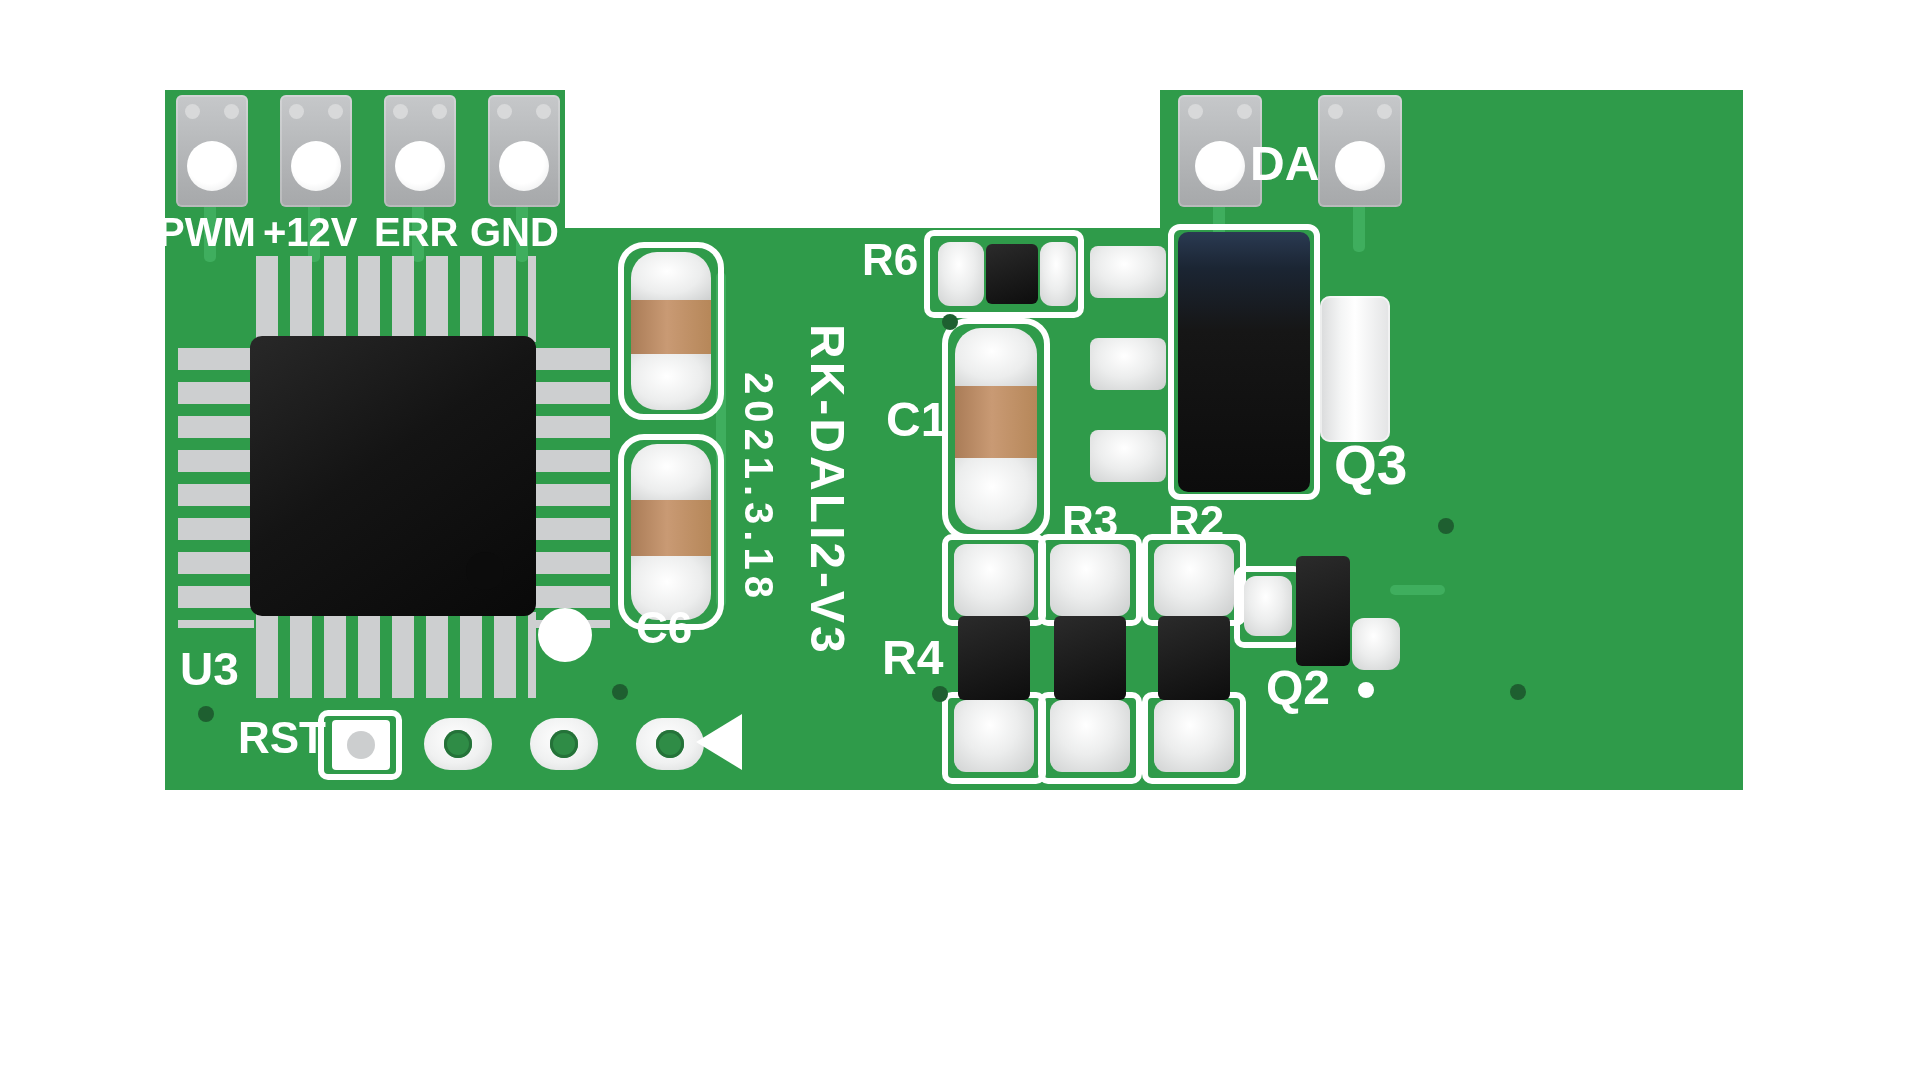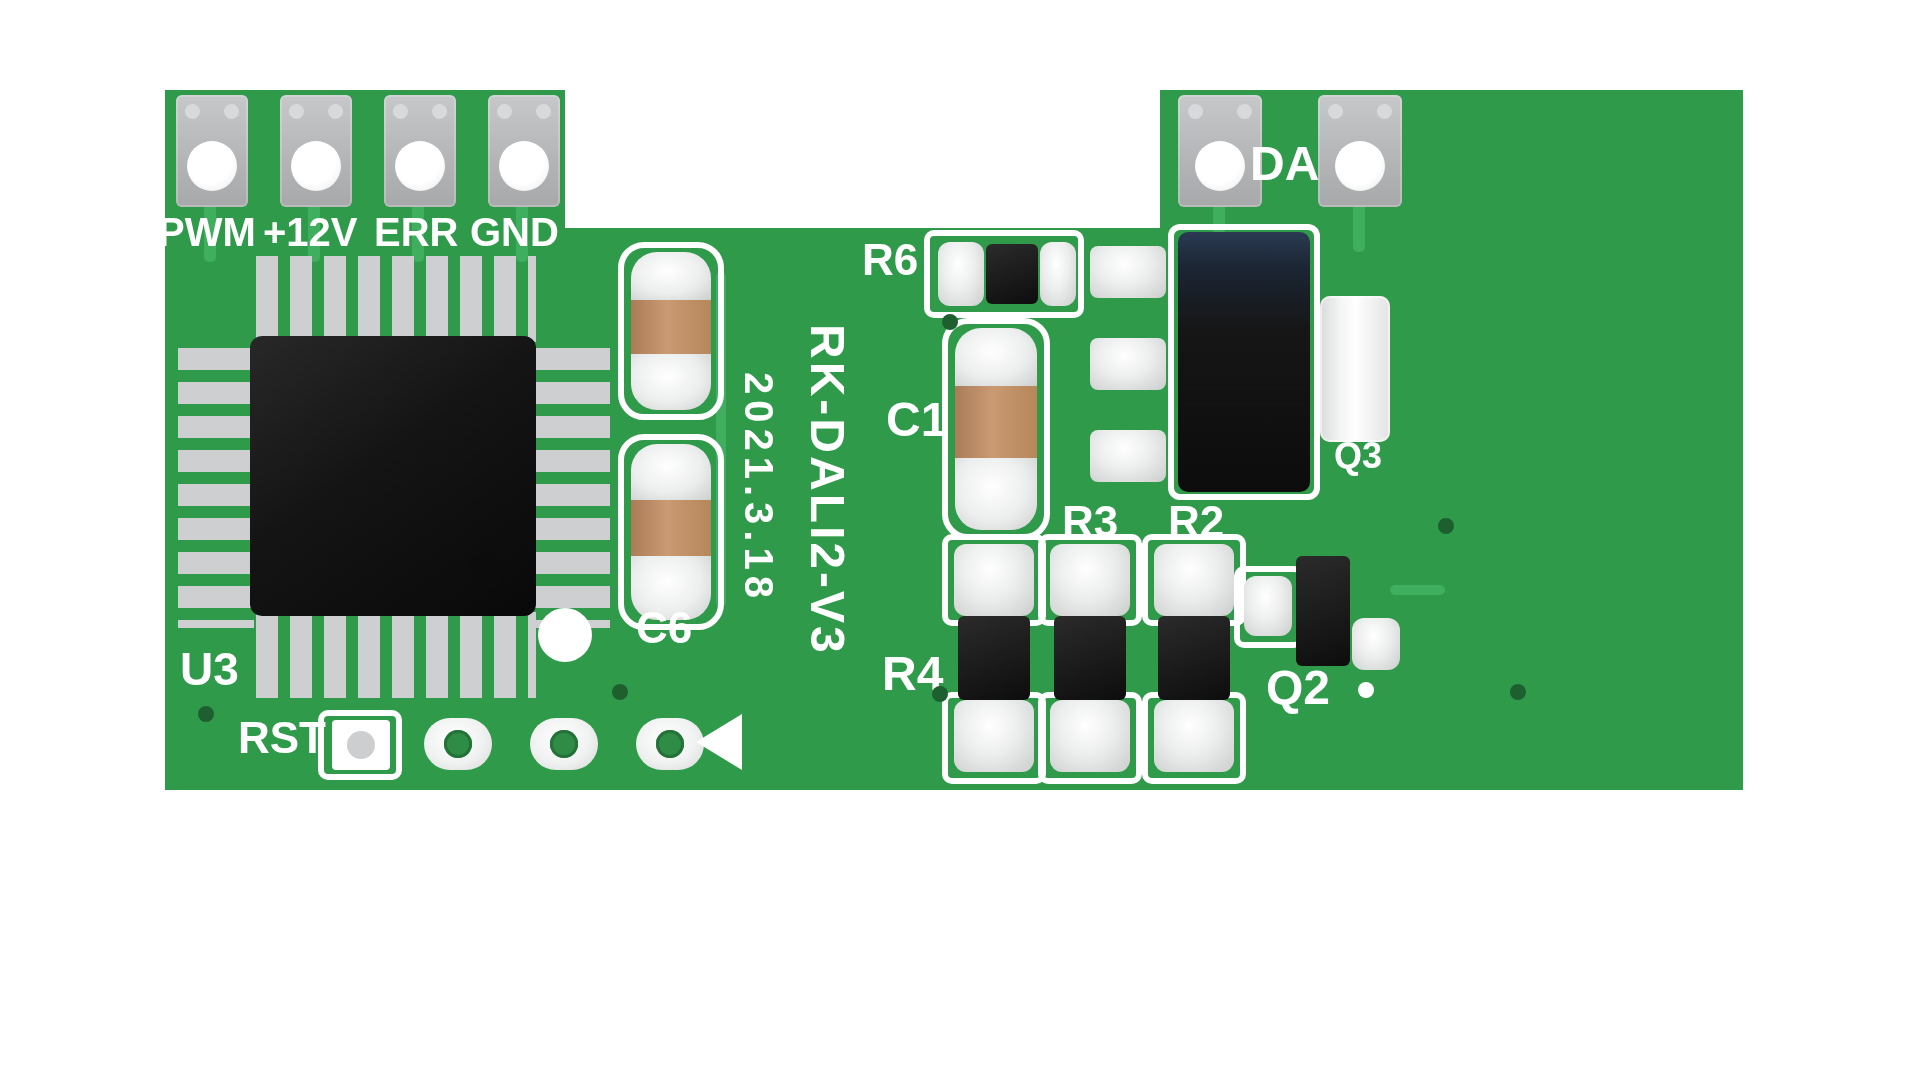--- a/index.html
+++ b/index.html
@@ -139,31 +139,31 @@
   </div>
   <div class="lbl" style="left:886px;top:396px;font-size:48px">C1</div>
 
   <div class="solder" style="left:1090px;top:246px;width:76px;height:52px;border-radius:8px"></div>
   <div class="solder" style="left:1090px;top:338px;width:76px;height:52px;border-radius:8px"></div>
   <div class="solder" style="left:1090px;top:430px;width:76px;height:52px;border-radius:8px"></div>
 
   <div class="silk-sq" style="left:1168px;top:224px;width:152px;height:276px;border-radius:12px"></div>
   <div class="abs" style="left:1178px;top:232px;width:132px;height:260px;border-radius:10px;background:linear-gradient(180deg,#2a3a52 0%,#1b2533 14%,#161616 38%,#0c0c0c 100%)"></div>
   <div class="silver-comp" style="left:1320px;top:296px;width:70px;height:146px"></div>
-  <div class="lbl" style="left:1334px;top:438px;font-size:36px">Q3</div>
+  <div class="lbl" style="left:1334px;top:438px;font-size:55px">Q3</div>
 
   <div class="lbl" style="left:1062px;top:500px;font-size:44px">R3</div>
   <div class="lbl" style="left:1168px;top:500px;font-size:44px">R2</div>
 
   <div class="silk-sq" style="left:942px;top:534px;width:104px;height:92px"></div>
   <div class="silk-sq" style="left:942px;top:692px;width:104px;height:92px"></div>
   <div class="solder" style="left:954px;top:544px;width:80px;height:72px"></div>
   <div class="blackc" style="left:958px;top:616px;width:72px;height:84px"></div>
   <div class="solder" style="left:954px;top:700px;width:80px;height:72px"></div>
-  <div class="lbl" style="left:882px;top:650px;font-size:48px">R4</div>
+  <div class="lbl" style="left:882px;top:634px;font-size:48px">R4</div>
 
   <div class="silk-sq" style="left:1038px;top:534px;width:104px;height:92px"></div>
   <div class="silk-sq" style="left:1038px;top:692px;width:104px;height:92px"></div>
   <div class="solder" style="left:1050px;top:544px;width:80px;height:72px"></div>
   <div class="blackc" style="left:1054px;top:616px;width:72px;height:84px"></div>
   <div class="solder" style="left:1050px;top:700px;width:80px;height:72px"></div>
 
   <div class="silk-sq" style="left:1142px;top:534px;width:104px;height:92px"></div>
   <div class="silk-sq" style="left:1142px;top:692px;width:104px;height:92px"></div>
   <div class="solder" style="left:1154px;top:544px;width:80px;height:72px"></div>

